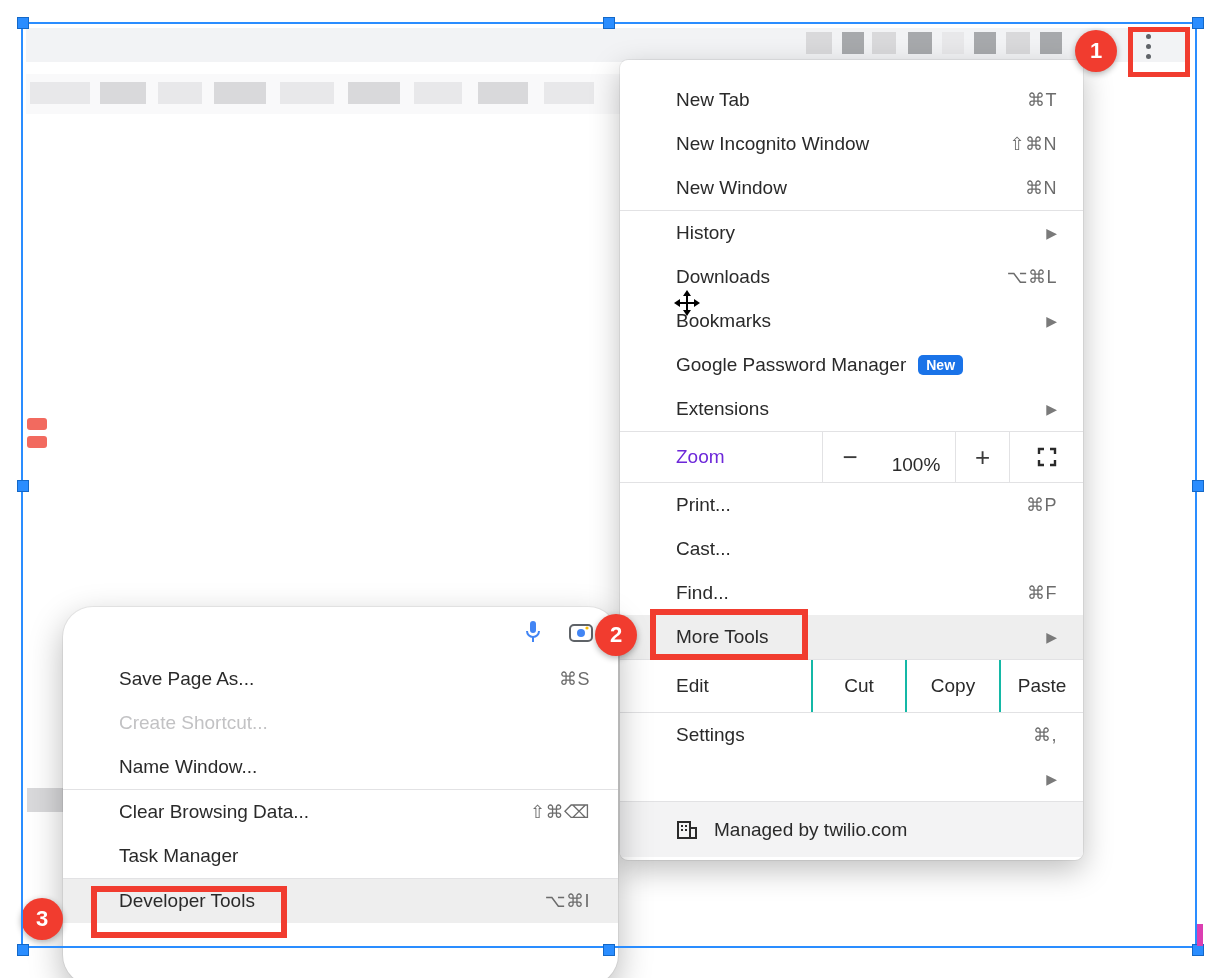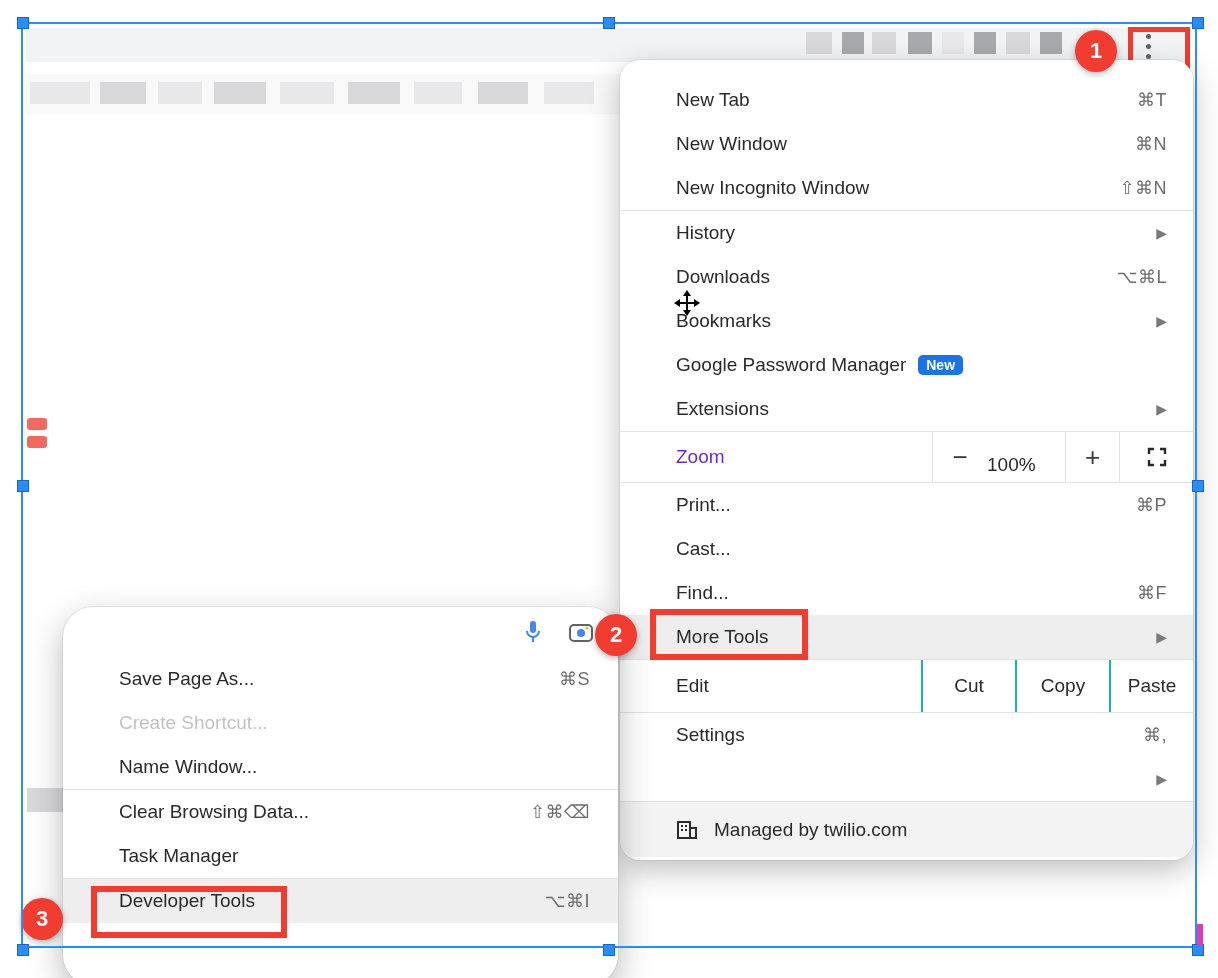--- a/index.html
+++ b/index.html
@@ -19,39 +19,39 @@
   
   .sel-border { position:absolute; border:2px solid #2a8dff; pointer-events:none; }
   .sel-border.main { left:21px; top:22px; width:1176px; height:926px; }
   .handle { position:absolute; width:12px; height:12px; background:#2a8dff; border:1px solid #1468c7; }
   .h-tl{left:17px;top:17px}.h-tm{left:603px;top:17px}.h-tr{left:1192px;top:17px}
   .h-ml{left:17px;top:480px}.h-mr{left:1192px;top:480px}
   .h-bl{left:17px;top:944px}.h-bm{left:603px;top:944px}.h-br{left:1192px;top:944px}
 
   
   .menu-main {
-    position:absolute; left:620px; top:60px; width:573px; height:800px;
-    background:#ffffff; border-radius:20px;
+    position:absolute; left:620px; top:60px; width:463px; height:800px;
+    background:#ffffff; border-radius:8px;
     box-shadow: 0 10px 30px rgba(0,0,0,.25), 0 0 0 1px rgba(0,0,0,.06);
     overflow:hidden;
   }
   .row { display:flex; align-items:center; height:44px; padding:0 26px 0 56px; font-size:19px; color:#2a2a2a; }
   .row .lab { flex:1; }
   .row .sc  { color:#6c6c6c; font-size:18px; letter-spacing:.5px; }
   .row .arw { color:#7a7a7a; font-size:14px; margin-left:auto; }
   .sep { height:1px; background:#e2e2e4; margin:0; }
   .row.hl { background:#eeeeee; }
   .badge { display:inline-block; background:#1a73e8; color:#fff; font-size:14px; font-weight:600; border-radius:5px; padding:2px 8px; margin-left:12px; }
 
   .zoom-row { display:flex; align-items:center; height:50px; }
   .zoom-row .zlab { flex:1; padding-left:56px; font-size:19px; color:#6d28d9; }
   .zoom-ctrl { display:flex; align-items:center; border-left:1px solid #e2e2e4; height:100%; }
   .zbtn { width:54px; height:100%; display:flex; align-items:center; justify-content:center; font-size:26px; color:#3b3b3b; border-left:1px solid #e2e2e4; }
   .zbtn.first { border-left:none; }
-  .zval { width:78px; font-size:19px; color:#2a2a2a;margin-top:16px; }
+  .zval { width:78px; text-align:center; font-size:19px; color:#2a2a2a;margin-top:16px; }
   .fsbtn { width:74px; height:100%; display:flex; align-items:center; justify-content:center; border-left:1px solid #e2e2e4; }
 
   .edit-row { display:flex; align-items:center; height:52px; }
   .edit-row .elab { flex:1; padding-left:56px; font-size:19px; color:#2a2a2a; }
   .ecell { width:94px; height:100%; display:flex; align-items:center; justify-content:center; border-left:2px solid #14b8a6; font-size:19px; color:#2a2a2a; }
   .ecell.last { width:84px; }
 
   .managed { display:flex; align-items:center; gap:16px; height:56px; padding-left:56px; background:#f3f3f4; border-top:1px solid #e2e2e4; font-size:19px; color:#2a2a2a; }
   .managed svg { flex:none; }
 
@@ -135,27 +135,27 @@
 
   <div class="menu-main">
     <div style="height:18px"></div>
 
     <div class="row">
       <span class="lab">New Tab</span>
       <span class="sc">⌘T</span>
     </div>
 
     <div class="row">
+      <span class="lab">New Incognito Window</span>
+      <span class="sc">⇧⌘N</span>
+    </div>
+
+    <div class="row">
       <span class="lab">New Window</span>
       <span class="sc">⌘N</span>
-    </div>
-
-    <div class="row">
-      <span class="lab">New Incognito Window</span>
-      <span class="sc">⇧⌘N</span>
     </div>
 
     <div class="sep"></div>
 
     <div class="row">
       <span class="lab">History</span>
       <span class="arw">▶</span>
     </div>
 
     <div class="row">

